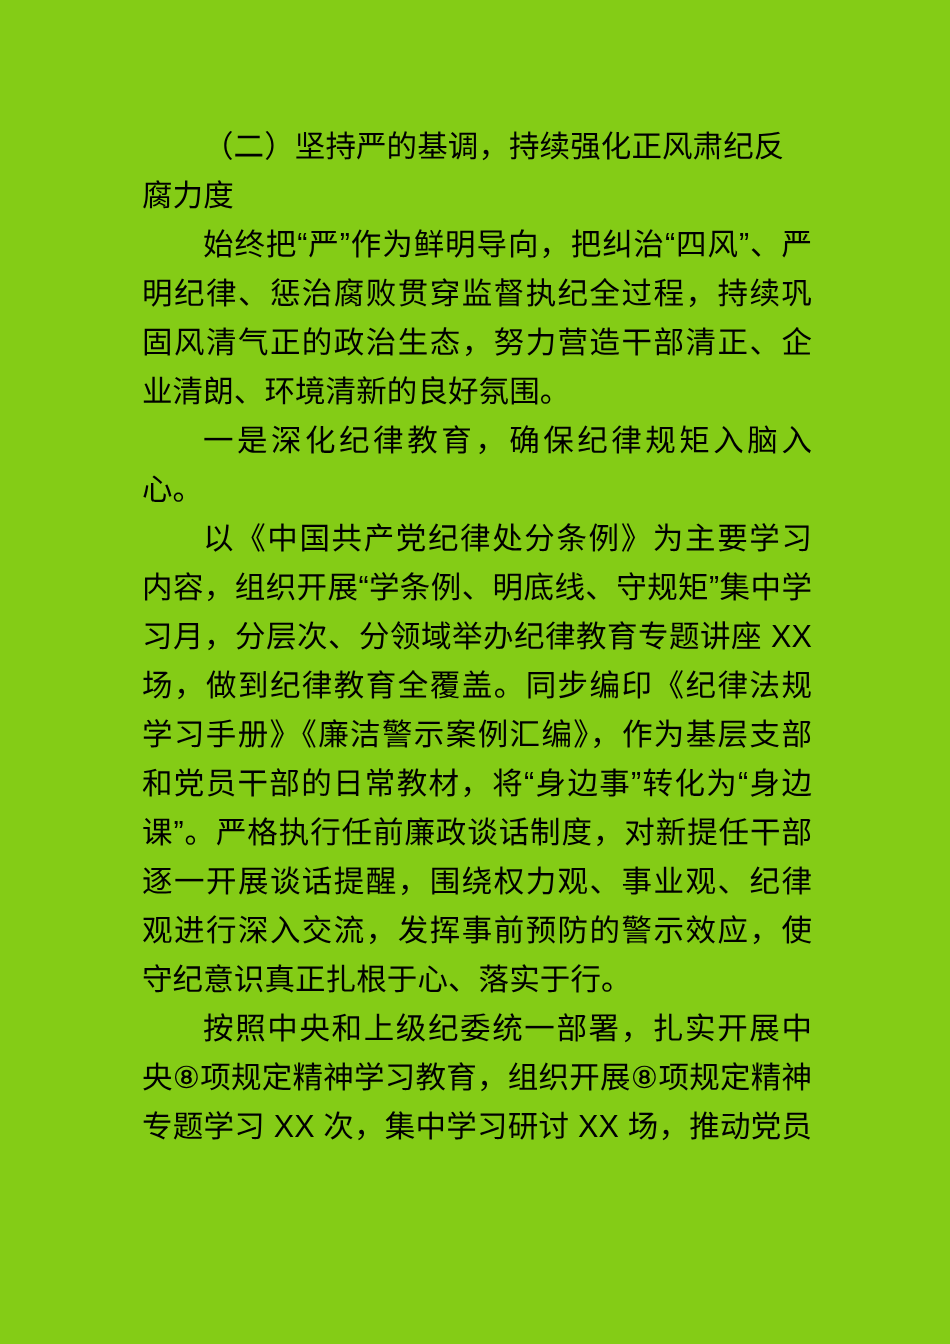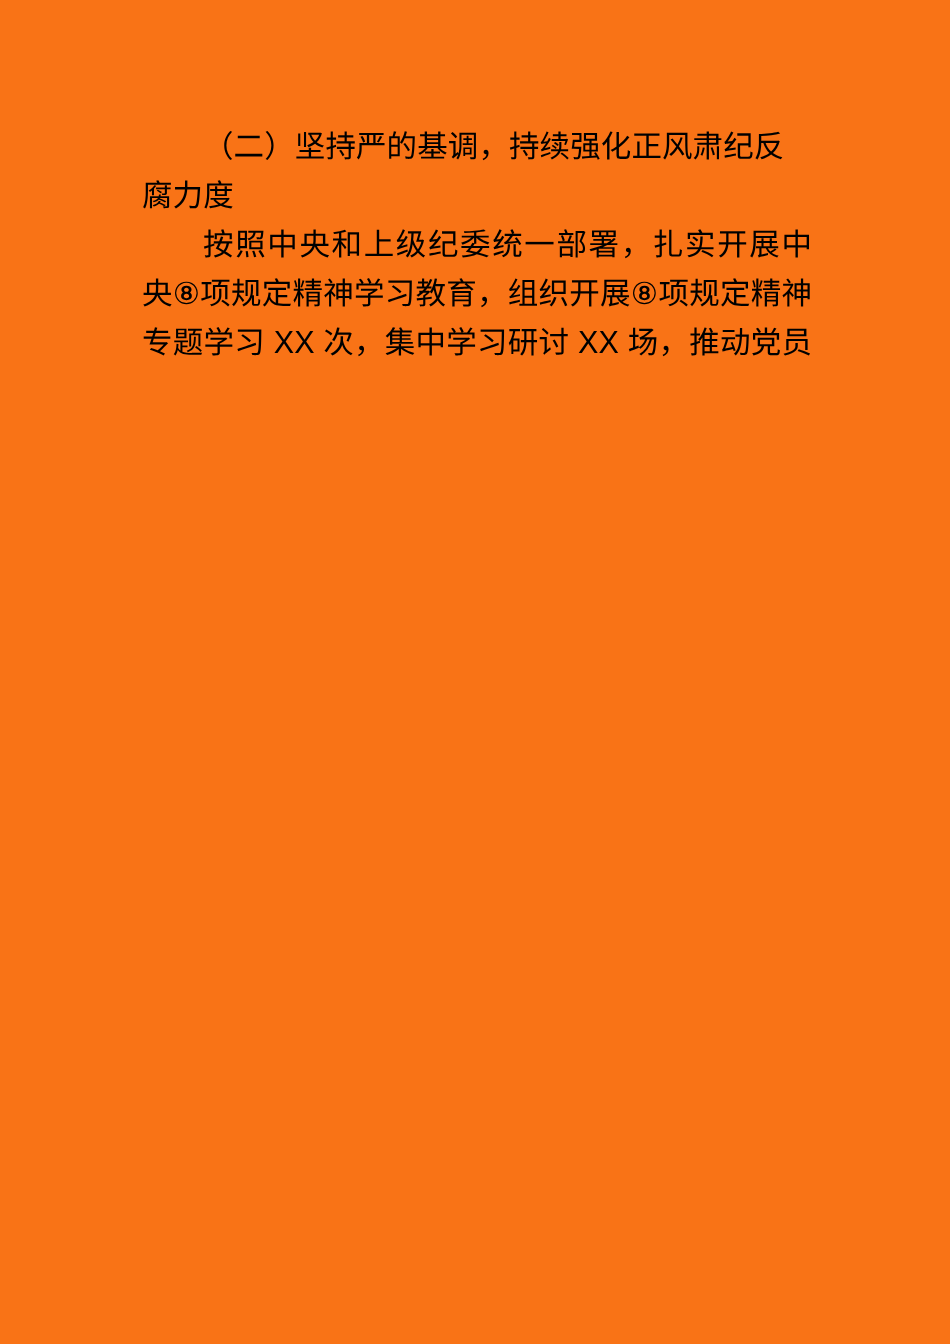--- a/index.html
+++ b/index.html
@@ -7,21 +7,21 @@
     margin: 0;
     padding: 0;
     background: #ffffff;
   }
 
   .page {
     position: relative;
     width: 950px;
     height: 1344px;
     margin: 0 auto;
-    background: #f97316;
+    background: #84cc16;
     overflow: hidden;
     box-sizing: border-box;
   }
 
   .text-block {
     position: absolute;
     left: 142px;
     top: 122px;
     width: 670px;
   }
@@ -65,20 +65,23 @@
   }
 </style>
 </head>
 <body>
 
 <div class="page">
   <div class="text-block">
 
     <p class="doc-heading tail">（二）坚持严的基调，持续强化正风肃纪反腐力度</p>
 
+    <p class="doc-para tail">始终把“严”作为鲜明导向，把纠治“四风”、严明纪律、惩治腐败贯穿监督执纪全过程，持续巩固风清气正的政治生态，努力营造干部清正、企业清朗、环境清新的良好氛围。</p>
 
+    <p class="doc-para tail">一是深化纪律教育，确保纪律规矩入脑入心。</p>
 
+    <p class="doc-para tail">以《中国共产党纪律处分条例》为主要学习内容，组织开展“学条例、明底线、守规矩”集中学习月，分层次、分领域举办纪律教育专题讲座 XX 场，做到纪律教育全覆盖。同步编印《纪律法规学习手册》《廉洁警示案例汇编》，作为基层支部和党员干部的日常教材，将“身边事”转化为“身边课”。严格执行任前廉政谈话制度，对新提任干部逐一开展谈话提醒，围绕权力观、事业观、纪律观进行深入交流，发挥事前预防的警示效应，使守纪意识真正扎根于心、落实于行。</p>
 
 
     <p class="doc-para clip-bottom">按照中央和上级纪委统一部署，扎实开展中央⑧项规定精神学习教育，组织开展⑧项规定精神专题学习 XX 次，集中学习研讨 XX 场，推动党员干部深刻理解“作风建设永远在路上”的政治要求。同步开展作风突出问题专项整治，围绕文山会海、督查检查过多过频、责任落实层层递减等群众反映强烈的问题，深入查摆剖析、举一反三整</p>
 
   </div>
 </div>
 
 </body></html>

